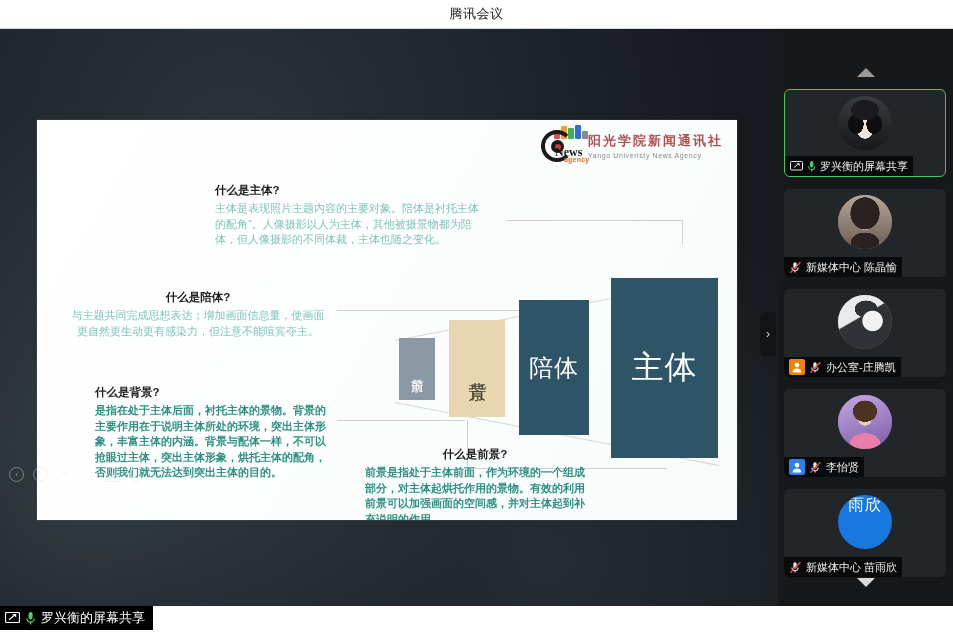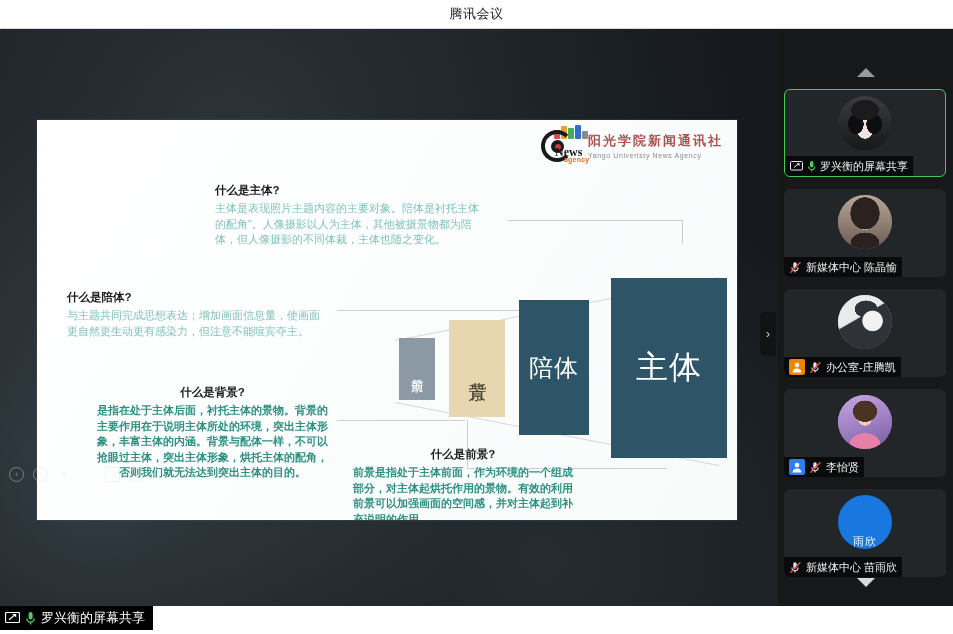--- a/index.html
+++ b/index.html
@@ -84,23 +84,23 @@
   .blk { position: absolute; }
   .blk-head {
     font-size: 11.5px; font-weight: bold; color: #1c1c1c; margin-bottom: 3px;
   }
   .blk-body {
     font-size: 11px; line-height: 1.42; color: #2f9182; font-weight: bold;
   }
   .blk-body.pale { color: #7fc3bb; font-weight: normal; }
 
   #blk-zhuti { left: 178px; top: 63px; width: 268px; text-align: left; }
-  #blk-peiti  { left: 30px;  top: 170px; width: 262px; text-align: left; }
-  #blk-beijing{ left: 58px;  top: 265px; width: 235px; text-align: center; }
-  #blk-qianjing{left: 316px; top: 327px; width: 220px; text-align: left; }
+  #blk-peiti  { left: 30px;  top: 170px; width: 262px; text-align: center; }
+  #blk-beijing{ left: 58px;  top: 265px; width: 235px; text-align: left; }
+  #blk-qianjing{left: 328px; top: 327px; width: 220px; text-align: left; }
   #blk-qianjing .blk-head { text-align: center; }
 
   
   .lead { position: absolute; background: #cfcfcf; }
   .lead-h { height: 1px; }
   .lead-v { width: 1px; }
 
   
   .funnel { position: absolute; left: 340px; top: 100px; width: 360px; height: 300px; }
   .bar {
@@ -113,21 +113,21 @@
   }
   #bar-beijing {
     left: 72px; top: 100px; width: 56px; height: 97px; background: #e8d6b0;
     color: #4a4535; font-size: 18px; writing-mode: vertical-rl; text-orientation: upright;
   }
   #bar-peiti {
     left: 142px; top: 80px; width: 70px; height: 135px; background: #2d5467;
     font-size: 24px;
   }
   #bar-zhuti {
-    left: 234px; top: 58px; width: 116px; height: 180px; background: #2d5467;
+    left: 234px; top: 58px; width: 107px; height: 180px; background: #2d5467;
     font-size: 32px;
   }
   .funnel-edge { position: absolute; background: #d6d6d6; height: 1px; transform-origin: left center; }
 
   
   .slide-toolbar {
     position: absolute; left: 9px; top: 438px; display: flex; gap: 9px; align-items: center;
   }
   .tb-btn {
     width: 15px; height: 15px; border-radius: 50%;
@@ -164,22 +164,22 @@
   .tri-down { border-top: 9px solid #d9d9d9; }
 
   .tile {
     position: absolute; left: 6px; width: 162px; height: 88px;
     background: #232629; border-radius: 6px; overflow: hidden;
   }
   .tile.active { border: 1px solid #3ecb5e; }
   .tile-photo {
     position: absolute; left: 50%; top: 6px; transform: translateX(-50%);
     width: 54px; height: 54px; border-radius: 50%; overflow: hidden;
-    display: flex; align-items: flex-end; justify-content: center;
-    color: #fff; font-size: 11px; letter-spacing: 1px;
+    display: flex; align-items: flex-start; justify-content: center;
+    color: #fff; font-size: 16px; letter-spacing: 1px;
   }
   .face { position: relative; width: 100%; height: 100%; }
 
   .tile-bar {
     position: absolute; left: 0; bottom: 0; height: 20px;
     background: rgba(0,0,0,.72);
     display: flex; align-items: center; gap: 4px; padding: 0 5px;
     max-width: 100%;
   }
   .tile-name { font-size: 11px; color: #f2f2f2; white-space: nowrap; }

